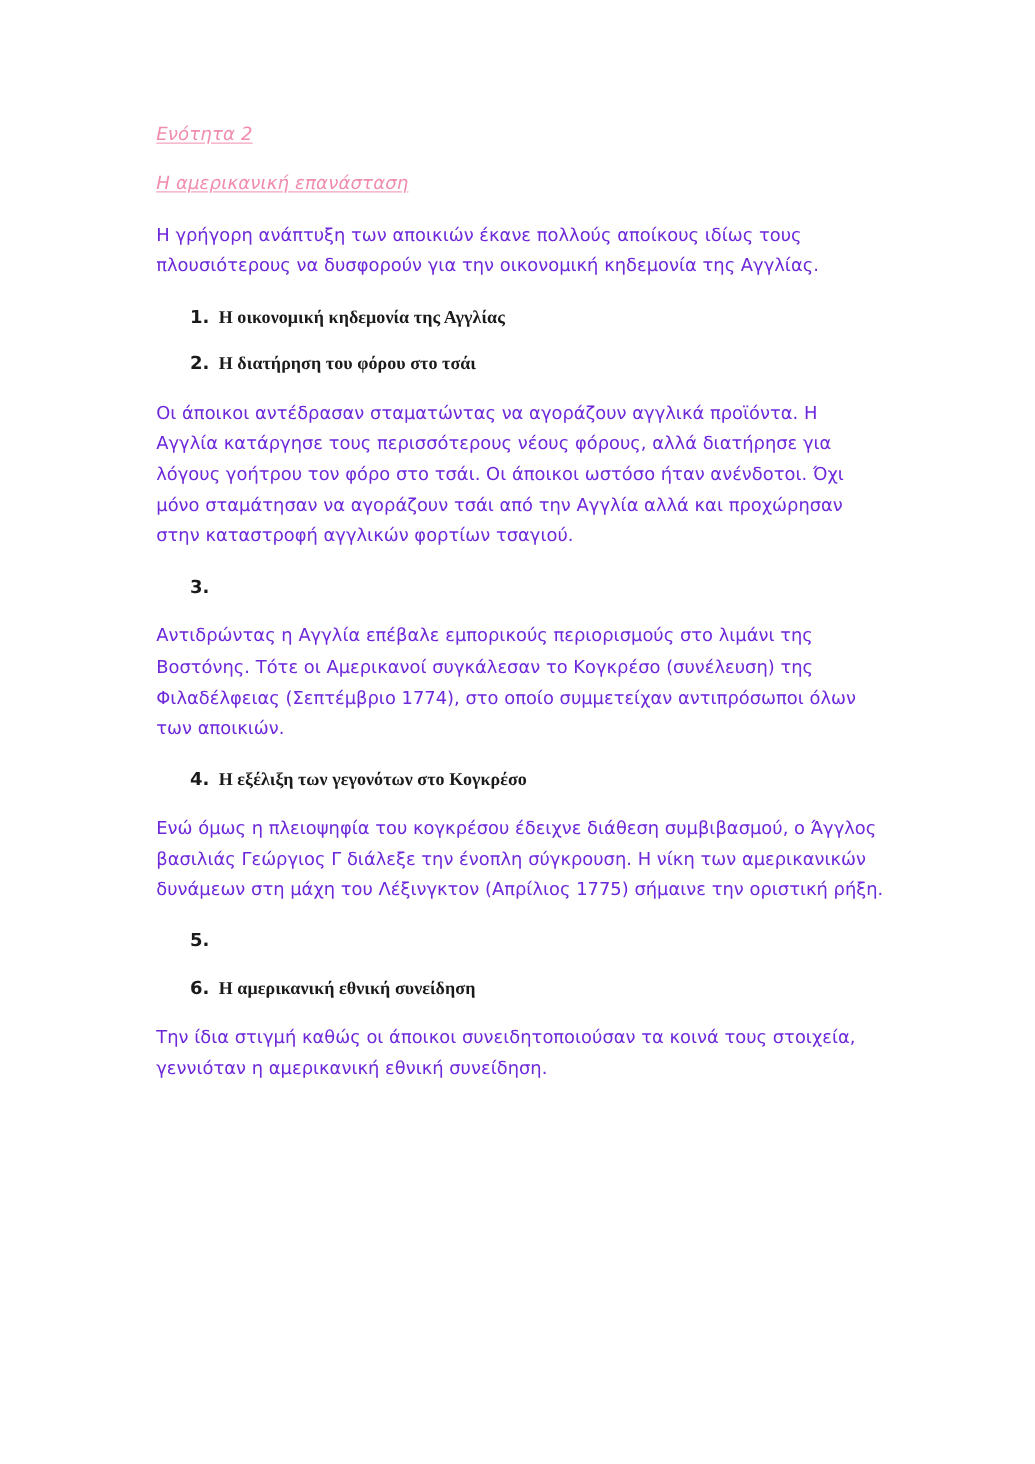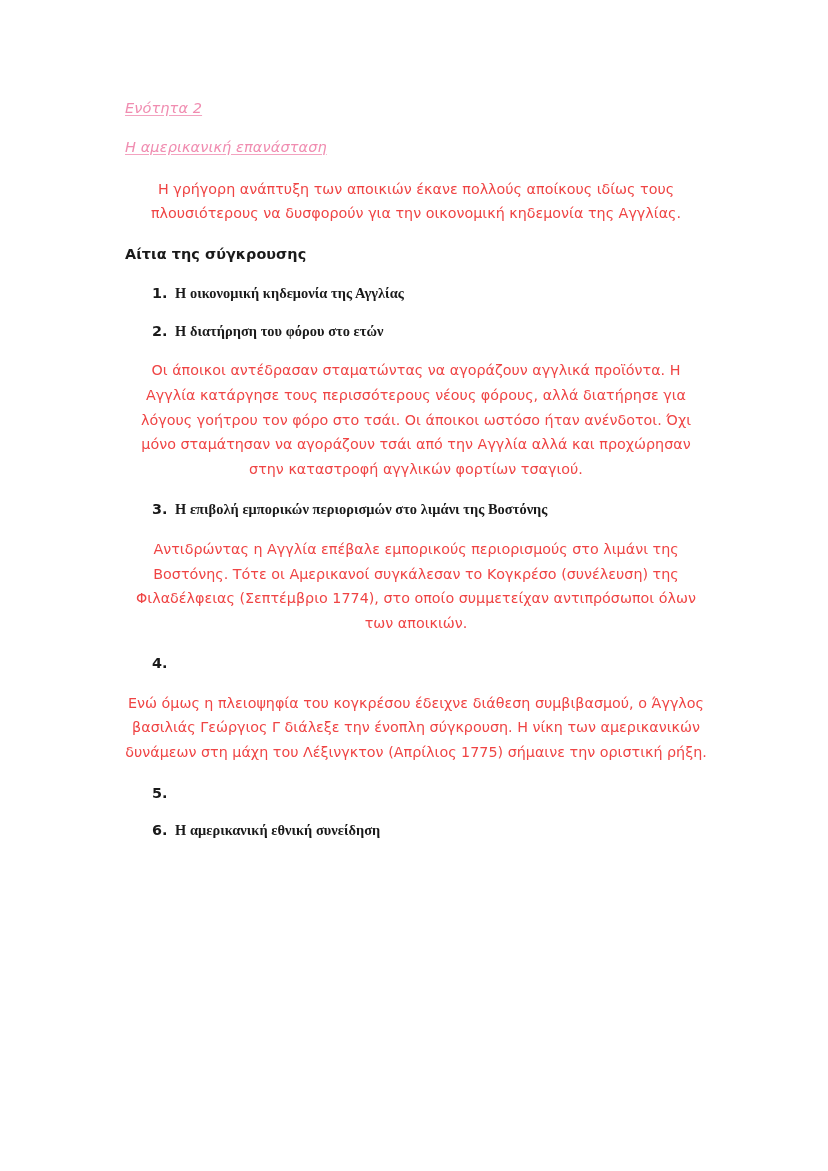--- a/index.html
+++ b/index.html
@@ -54,26 +54,26 @@
     color: #1a1a1a;
     font-weight: 700;
     font-size: 14.4px;
     line-height: 1.5;
     margin: 0 0 18px 0;
     letter-spacing: 0.05px;
   }
 
   
   .para {
-    color: #ef4444;
+    color: #6d28d9;
     font-size: 14.3px;
     line-height: 1.72;
     margin: 0 0 18px 0;
     letter-spacing: 0.01px;
-    text-align: center;
+    text-align: left;
   }
 
   
   .list-item {
     display: flex;
     align-items: baseline;
     margin: 0 0 16px 0;
     padding-left: 27px;
   }
   .list-num {
@@ -99,47 +99,47 @@
 <div class="page">
   <div class="content">
 
     <div class="pink-heading">Ενότητα 2</div>
 
     <div class="pink-heading second">Η αμερικανική επανάσταση</div>
 
 
     <p class="para">Η γρήγορη ανάπτυξη των αποικιών έκανε πολλούς αποίκους ιδίως τους πλουσιότερους να δυσφορούν για την οικονομική κηδεμονία της Αγγλίας.</p>
 
-    <div class="section-heading">Αίτια της σύγκρουσης</div>
 
     <div class="list-item">
       <span class="list-num">1.</span>
       <span class="list-text">Η οικονομική κηδεμονία της Αγγλίας</span>
     </div>
 
     <div class="list-item">
       <span class="list-num">2.</span>
-      <span class="list-text">Η διατήρηση του φόρου στο ετών</span>
+      <span class="list-text">Η διατήρηση του φόρου στο τσάι</span>
     </div>
     <p class="para">Οι άποικοι αντέδρασαν σταματώντας να αγοράζουν αγγλικά προϊόντα. Η Αγγλία κατάργησε τους περισσότερους νέους φόρους, αλλά διατήρησε για λόγους γοήτρου τον φόρο στο τσάι. Οι άποικοι ωστόσο ήταν ανένδοτοι. Όχι μόνο σταμάτησαν να αγοράζουν τσάι από την Αγγλία αλλά και προχώρησαν στην καταστροφή αγγλικών φορτίων τσαγιού.</p>
 
     <div class="list-item">
       <span class="list-num">3.</span>
-      <span class="list-text">Η επιβολή εμπορικών περιορισμών στο λιμάνι της Βοστόνης</span>
     </div>
     <p class="para">Αντιδρώντας η Αγγλία επέβαλε εμπορικούς περιορισμούς στο λιμάνι της Βοστόνης. Τότε οι Αμερικανοί συγκάλεσαν το Κογκρέσο (συνέλευση) της Φιλαδέλφειας (Σεπτέμβριο 1774), στο οποίο συμμετείχαν αντιπρόσωποι όλων των αποικιών.</p>
 
     <div class="list-item">
       <span class="list-num">4.</span>
+      <span class="list-text">Η εξέλιξη των γεγονότων στο Κογκρέσο</span>
     </div>
     <p class="para">Ενώ όμως η πλειοψηφία του κογκρέσου έδειχνε διάθεση συμβιβασμού, ο Άγγλος βασιλιάς Γεώργιος Γ διάλεξε την ένοπλη σύγκρουση. Η νίκη των αμερικανικών δυνάμεων στη μάχη του Λέξινγκτον (Απρίλιος 1775) σήμαινε την οριστική ρήξη.</p>
 
     <div class="list-item">
       <span class="list-num">5.</span>
     </div>
 
     <div class="list-item">
       <span class="list-num">6.</span>
       <span class="list-text">Η αμερικανική εθνική συνείδηση</span>
     </div>
+    <p class="para">Την ίδια στιγμή καθώς οι άποικοι συνειδητοποιούσαν τα κοινά τους στοιχεία, γεννιόταν η αμερικανική εθνική συνείδηση.</p>
 
   </div>
 </div>
 
 </body></html>

